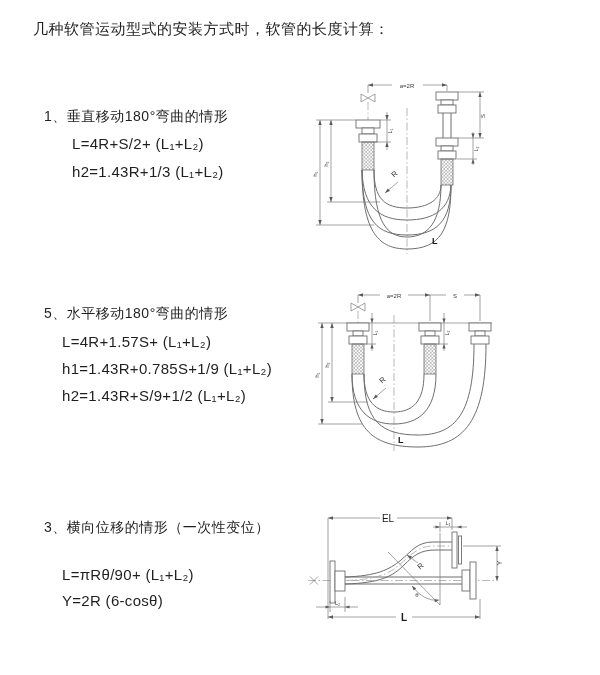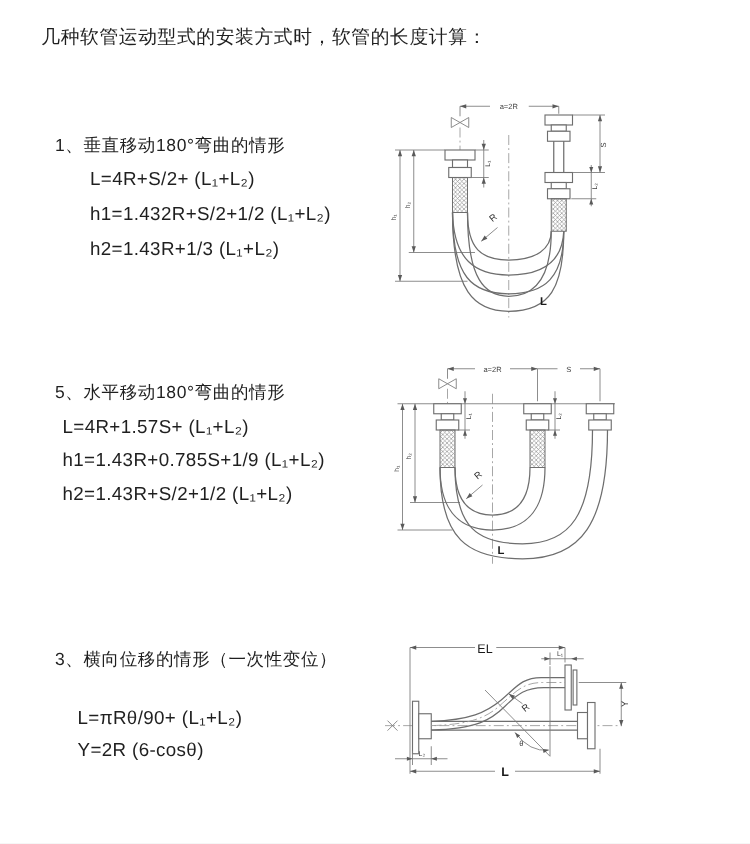--- a/index.html
+++ b/index.html
@@ -30,29 +30,28 @@
 </head>
 <body>
 
 <div class="page">
 
   <div class="title">几种软管运动型式的安装方式时，软管的长度计算：</div>
 
   <div class="sec-head" style="left:44px;top:108px;">1、垂直移动180°弯曲的情形</div>
   <div class="formulas f1" style="left:72px;top:130px;">
     <p>L=4R+S/2+ (L₁+L₂)</p>
-    <p>h1=1.432R+S/2+1/2 (L₁+L₂)</p>
     <p>h2=1.43R+1/3 (L₁+L₂)</p>
   </div>
 
   <div class="sec-head" style="left:44px;top:305px;">5、水平移动180°弯曲的情形</div>
-  <div class="formulas f2" style="left:50px;top:328px;">
+  <div class="formulas f2" style="left:62px;top:328px;">
     <p>L=4R+1.57S+ (L₁+L₂)</p>
     <p>h1=1.43R+0.785S+1/9 (L₁+L₂)</p>
-    <p>h2=1.43R+S/2+1/2 (L₁+L₂)</p>
+    <p>h2=1.43R+S/9+1/2 (L₁+L₂)</p>
   </div>
 
   <div class="sec-head" style="left:44px;top:519px;">3、横向位移的情形（一次性变位）</div>
   <div class="formulas f3" style="left:62px;top:562px;">
     <p>L=πRθ/90+ (L₁+L₂)</p>
     <p>Y=2R (6-cosθ)</p>
   </div>
 
   <svg class="diag" style="left:310px;top:72px;" width="290" height="190" viewBox="0 0 290 190">
     <defs>

